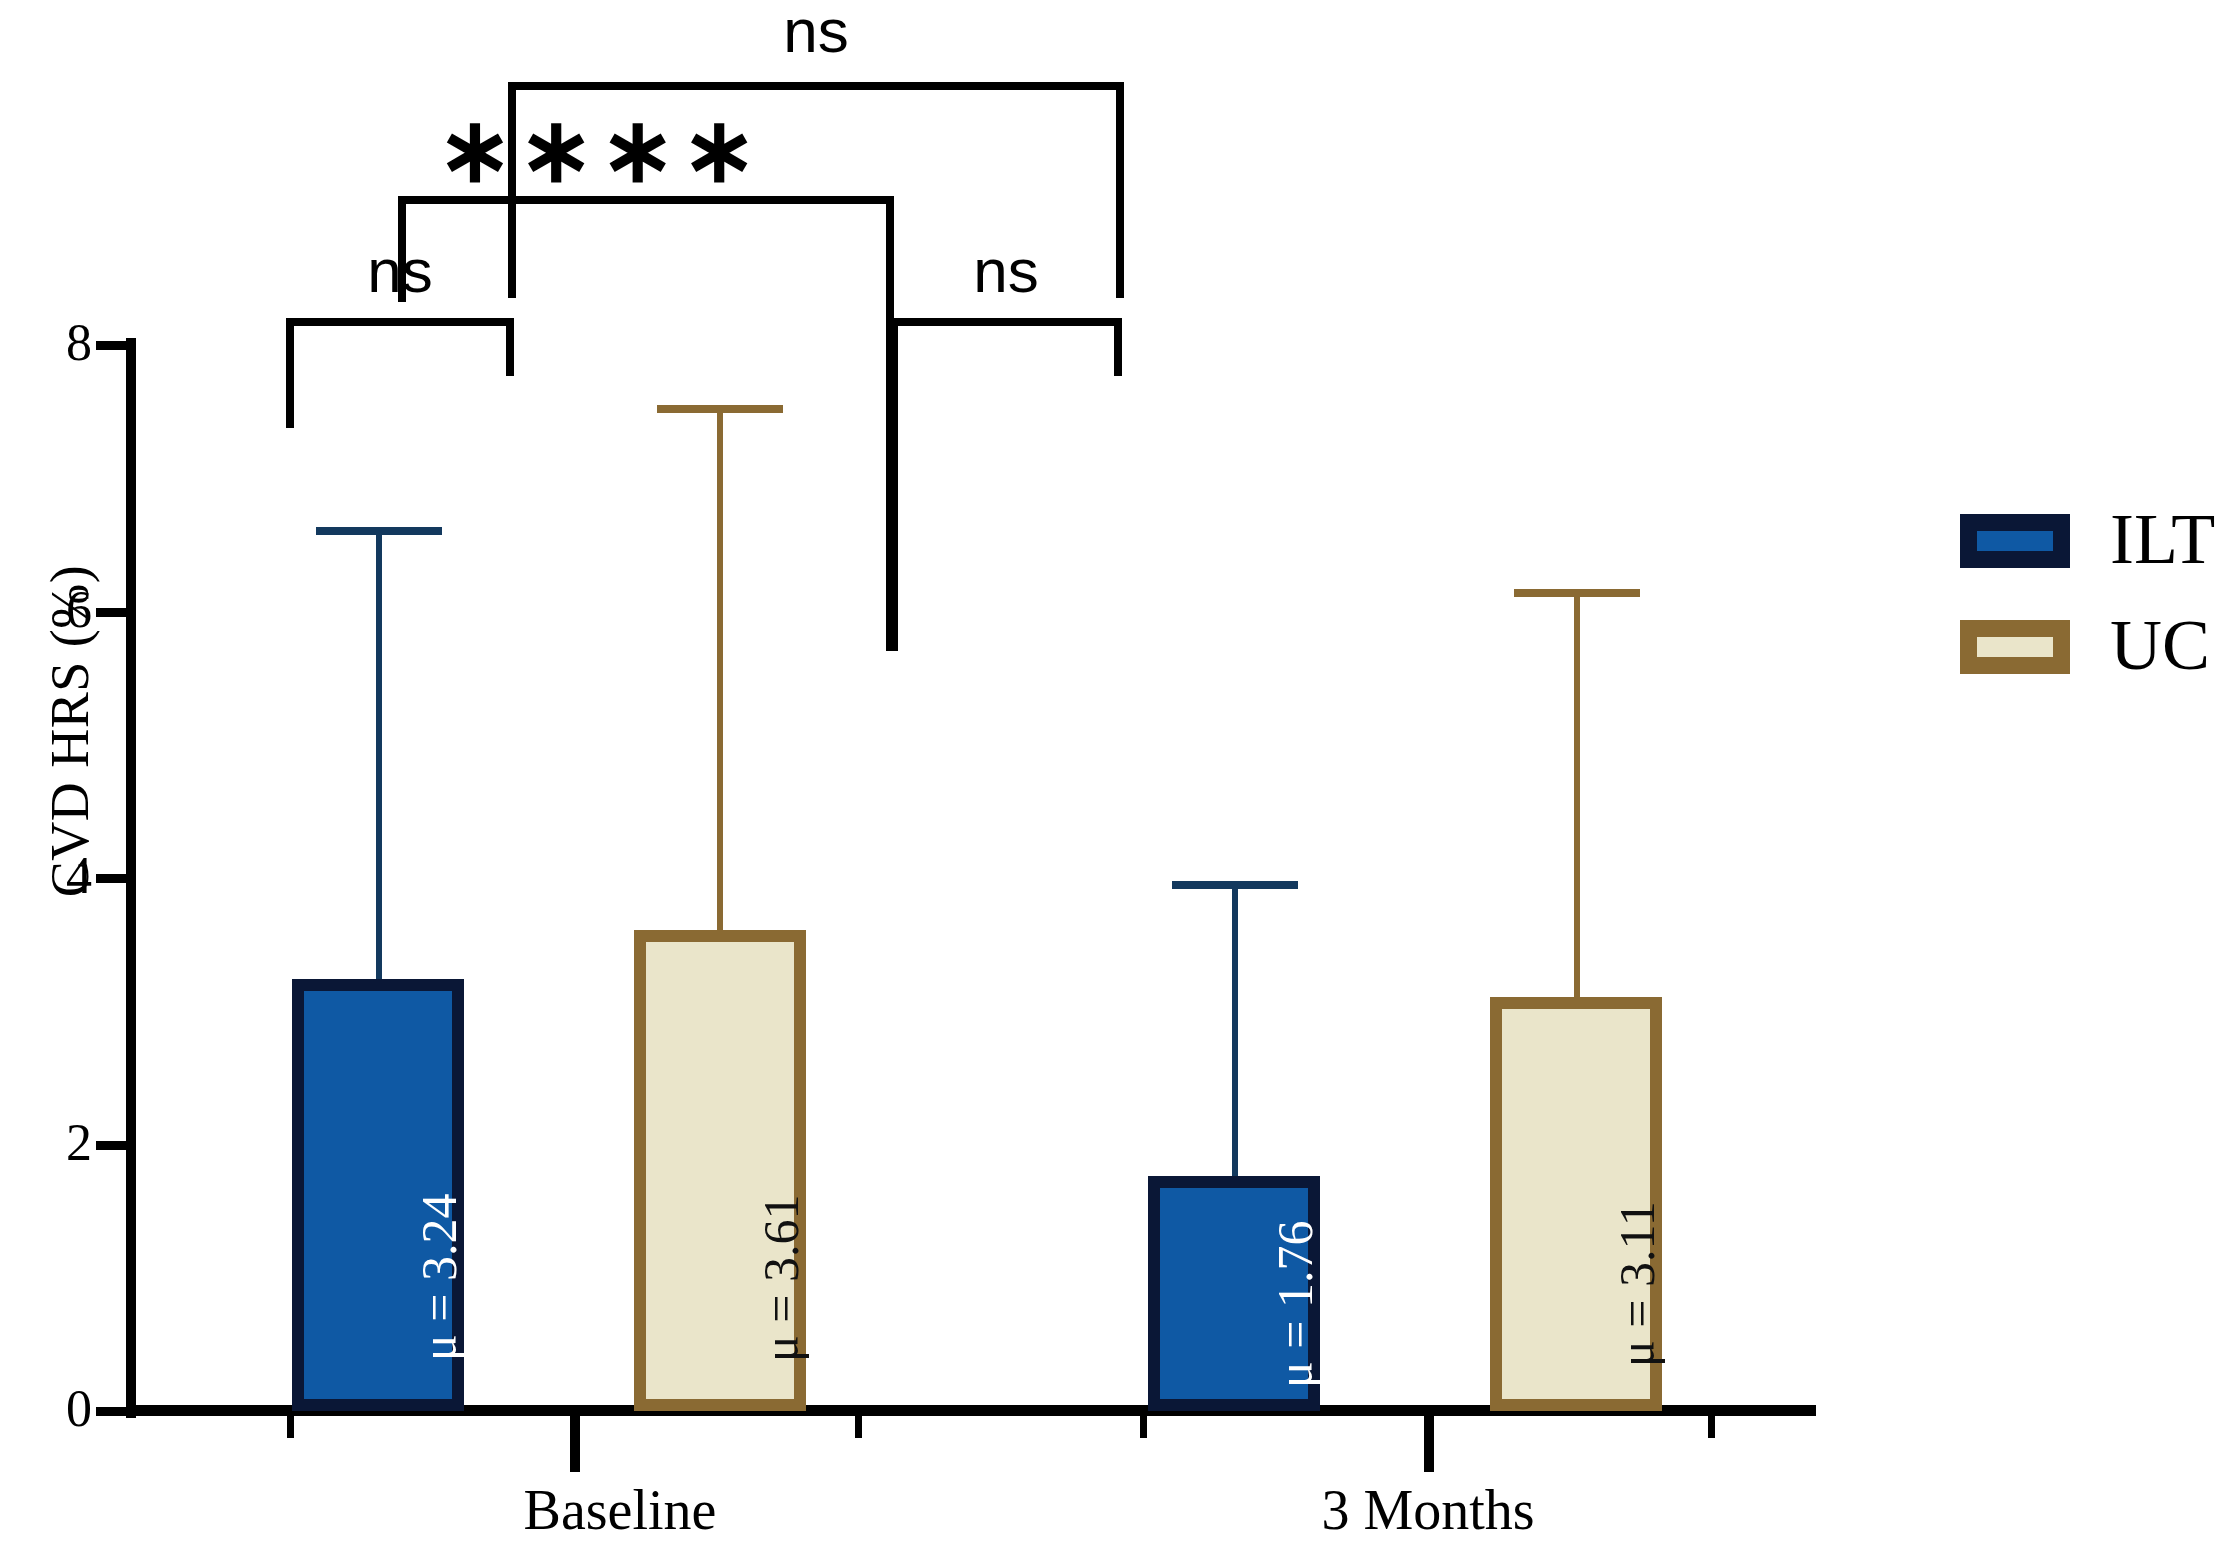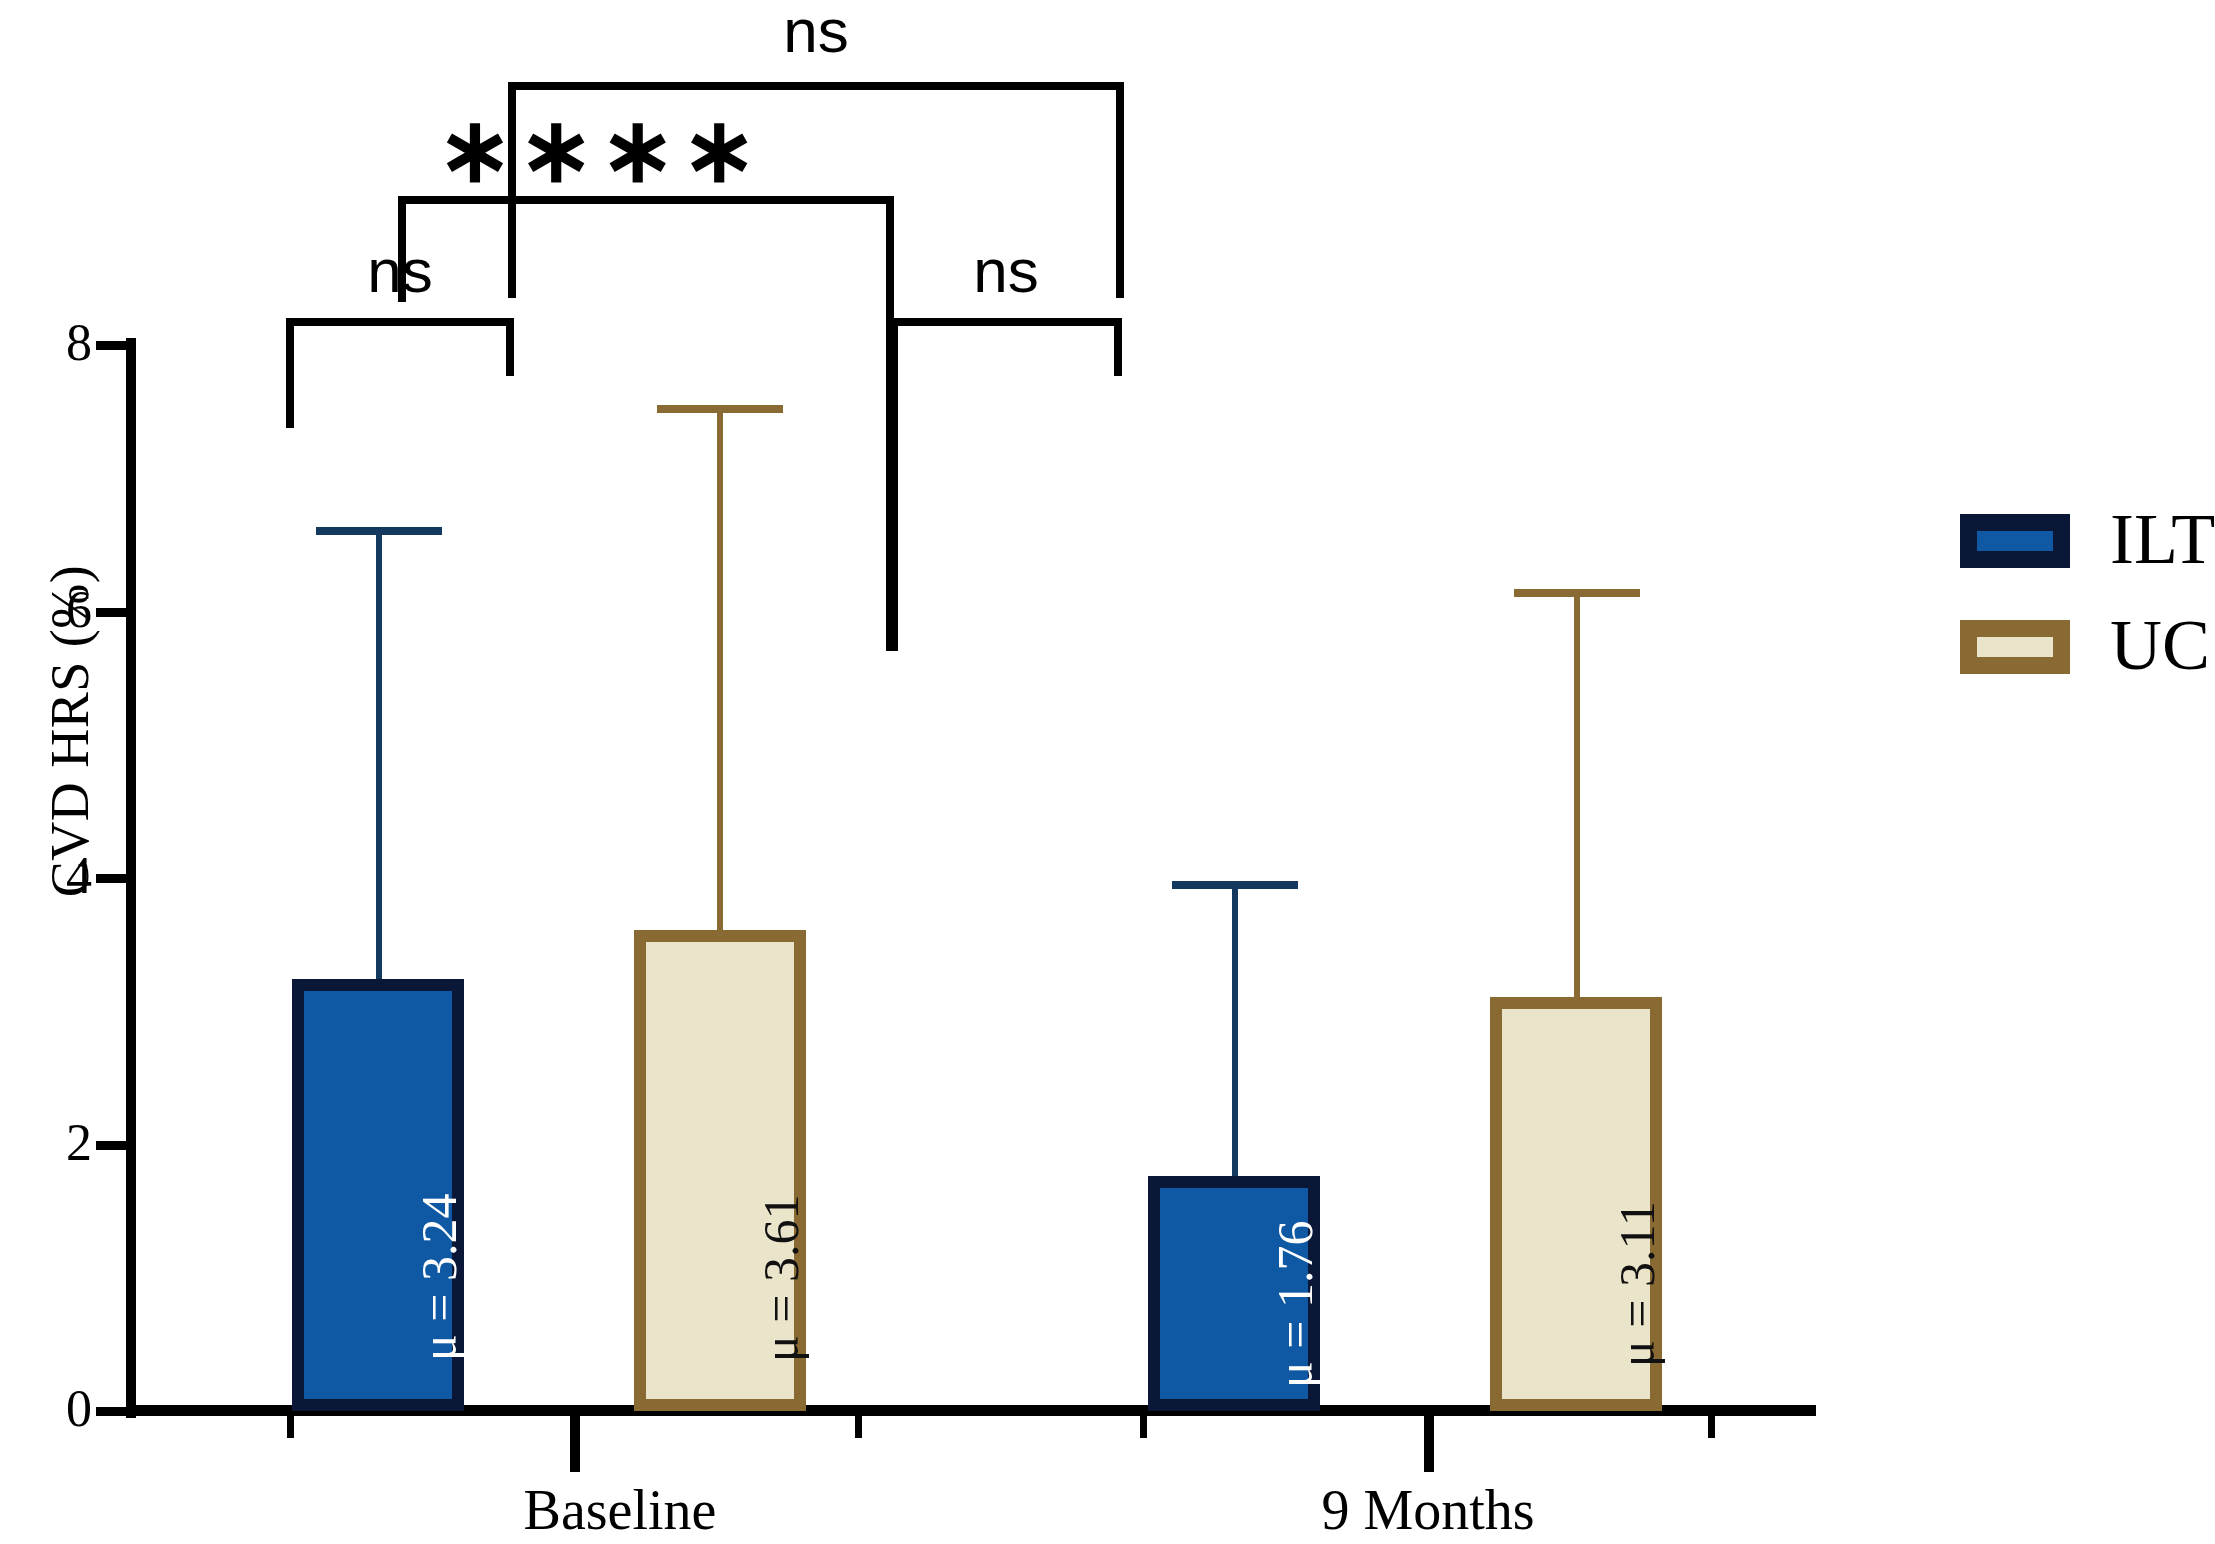--- a/index.html
+++ b/index.html
@@ -124,21 +124,21 @@
     <div class="ytitle">CVD HRS  (%)</div>
 
     <div class="xtick-minor" style="left:287px;"></div>
     <div class="xtick-major" style="left:570px;"></div>
     <div class="xtick-minor" style="left:855px;"></div>
     <div class="xtick-minor" style="left:1140px;"></div>
     <div class="xtick-major" style="left:1424px;"></div>
     <div class="xtick-minor" style="left:1708px;"></div>
 
     <div class="xcatlabel" style="left:572px;margin-left:48px;">Baseline</div>
-    <div class="xcatlabel" style="left:1428px;">9 Months</div>
+    <div class="xcatlabel" style="left:1428px;">3 Months</div>
 
     <div class="err ilt">
       <div class="err-stem" style="left:376px;top:527px;height:884px;"></div>
       <div class="err-cap" style="left:316px;top:527px;width:126px;"></div>
     </div>
 
     <div class="err uc">
       <div class="err-stem" style="left:717px;top:405px;height:1006px;"></div>
       <div class="err-cap" style="left:657px;top:405px;width:126px;"></div>
     </div>

